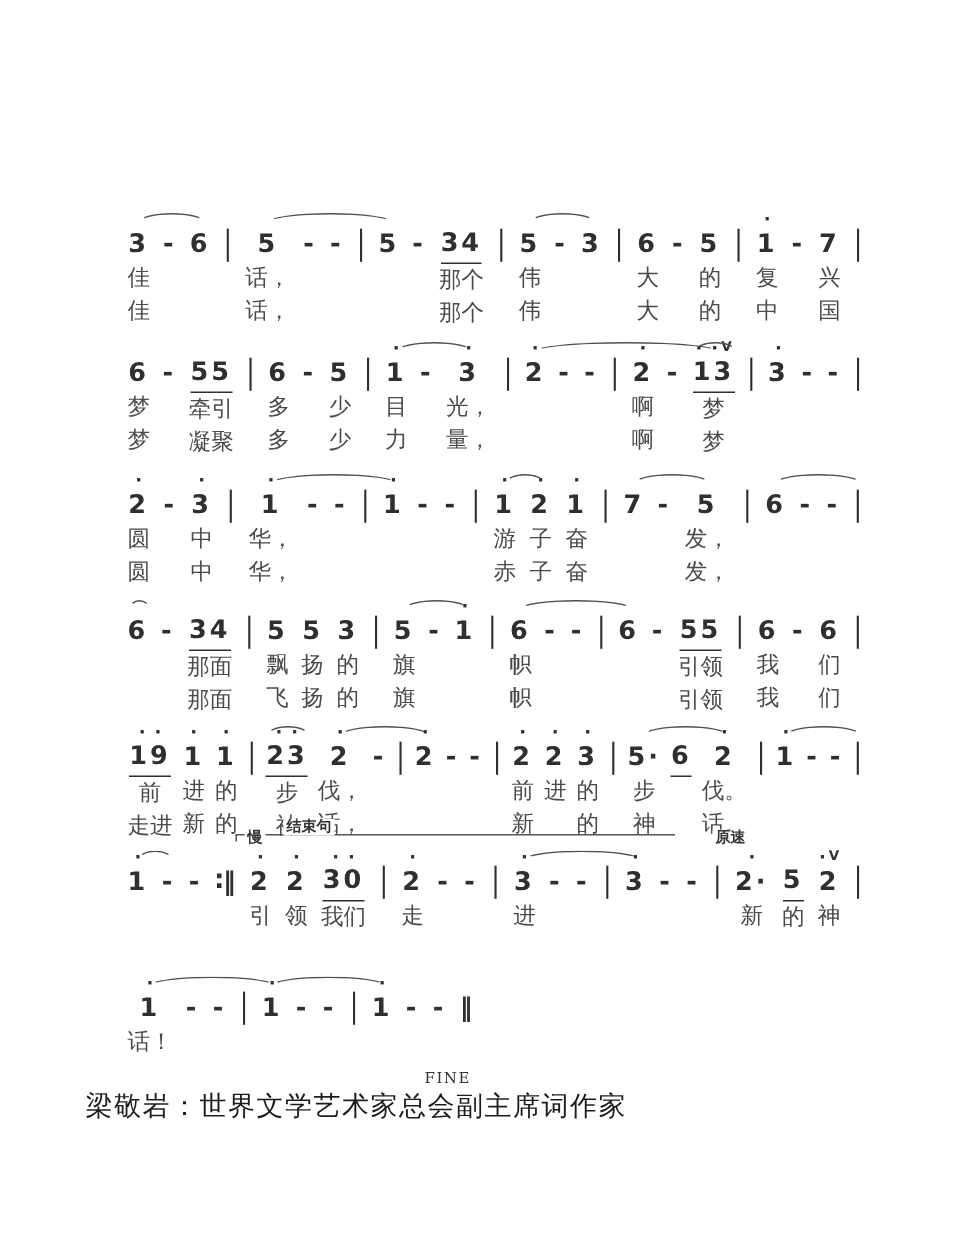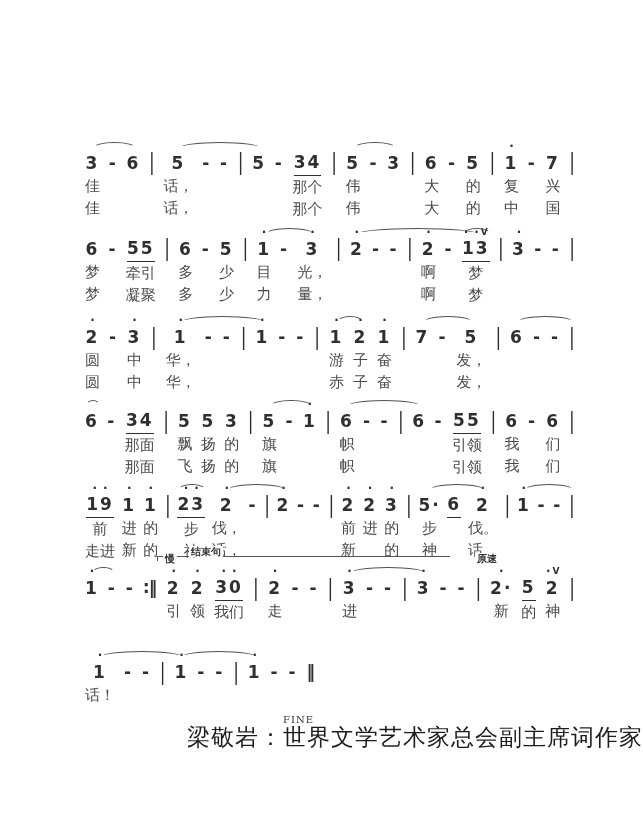--- a/index.html
+++ b/index.html
@@ -30,21 +30,21 @@
     position:absolute;top:2px;height:10px;
     border:1.4px solid transparent;border-top-color:#4f4f4f;border-radius:50%;
   }
   .slabel{
     position:absolute;font-size:10px;line-height:11px;color:#333;background:#fff;
     padding:0 2px;white-space:nowrap;font-family:"Liberation Serif",serif;font-weight:bold;
   }
   .hline{position:absolute;border-top:1.3px solid #555;border-left:1.3px solid #555;height:4px;}
   .fine-label{letter-spacing:1px;font-weight:400;font-family:"DejaVu Serif",serif;}
   #footer{margin:14px 0 0 57px;font-family:"Liberation Serif","DejaVu Serif",serif;color:#1c1c1c;}
-  #footer div{font-size:23px;line-height:35px;letter-spacing:1px;white-space:pre;text-align:right;}
+  #footer div{font-size:18px;line-height:35px;letter-spacing:1px;white-space:pre;}
 </style>
 </head>
 <body>
 
 <div id="sheet">
     <div class="system" style="width: 490px; margin-bottom: 6px;">
       <div class="cols">
         <div class="col">
           <div class="marks"></div>
           <div class="note">3</div>

